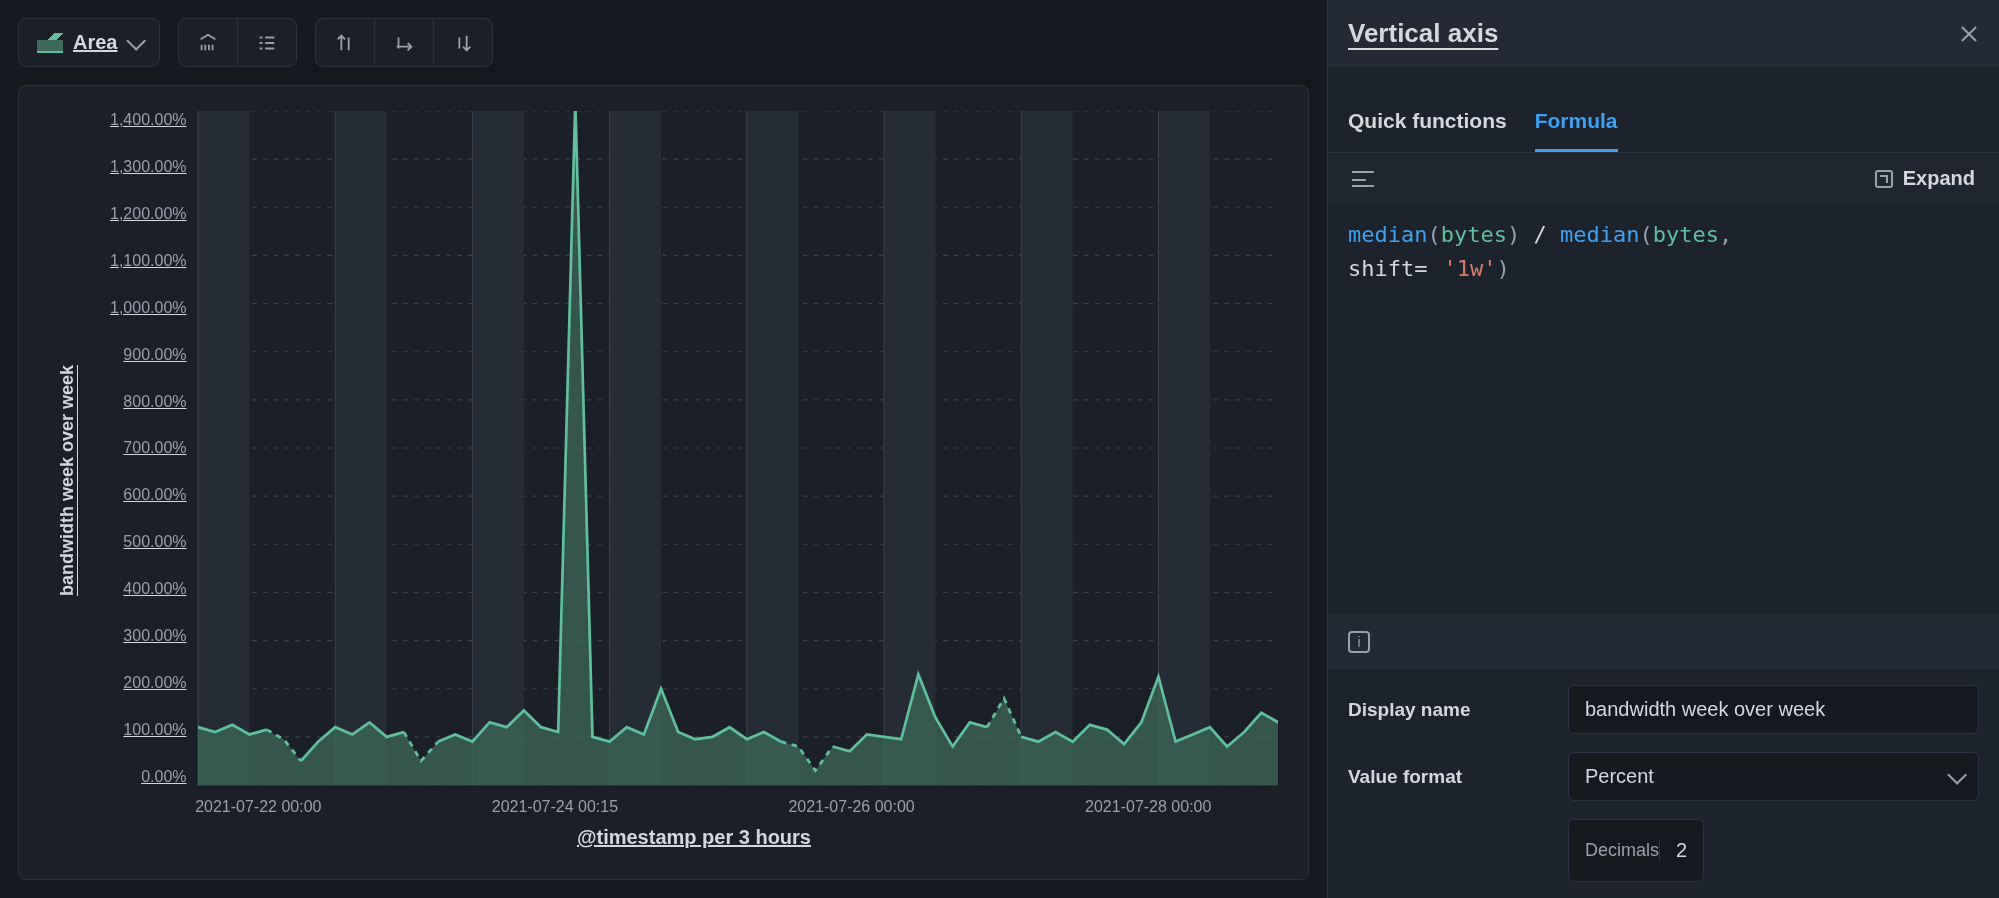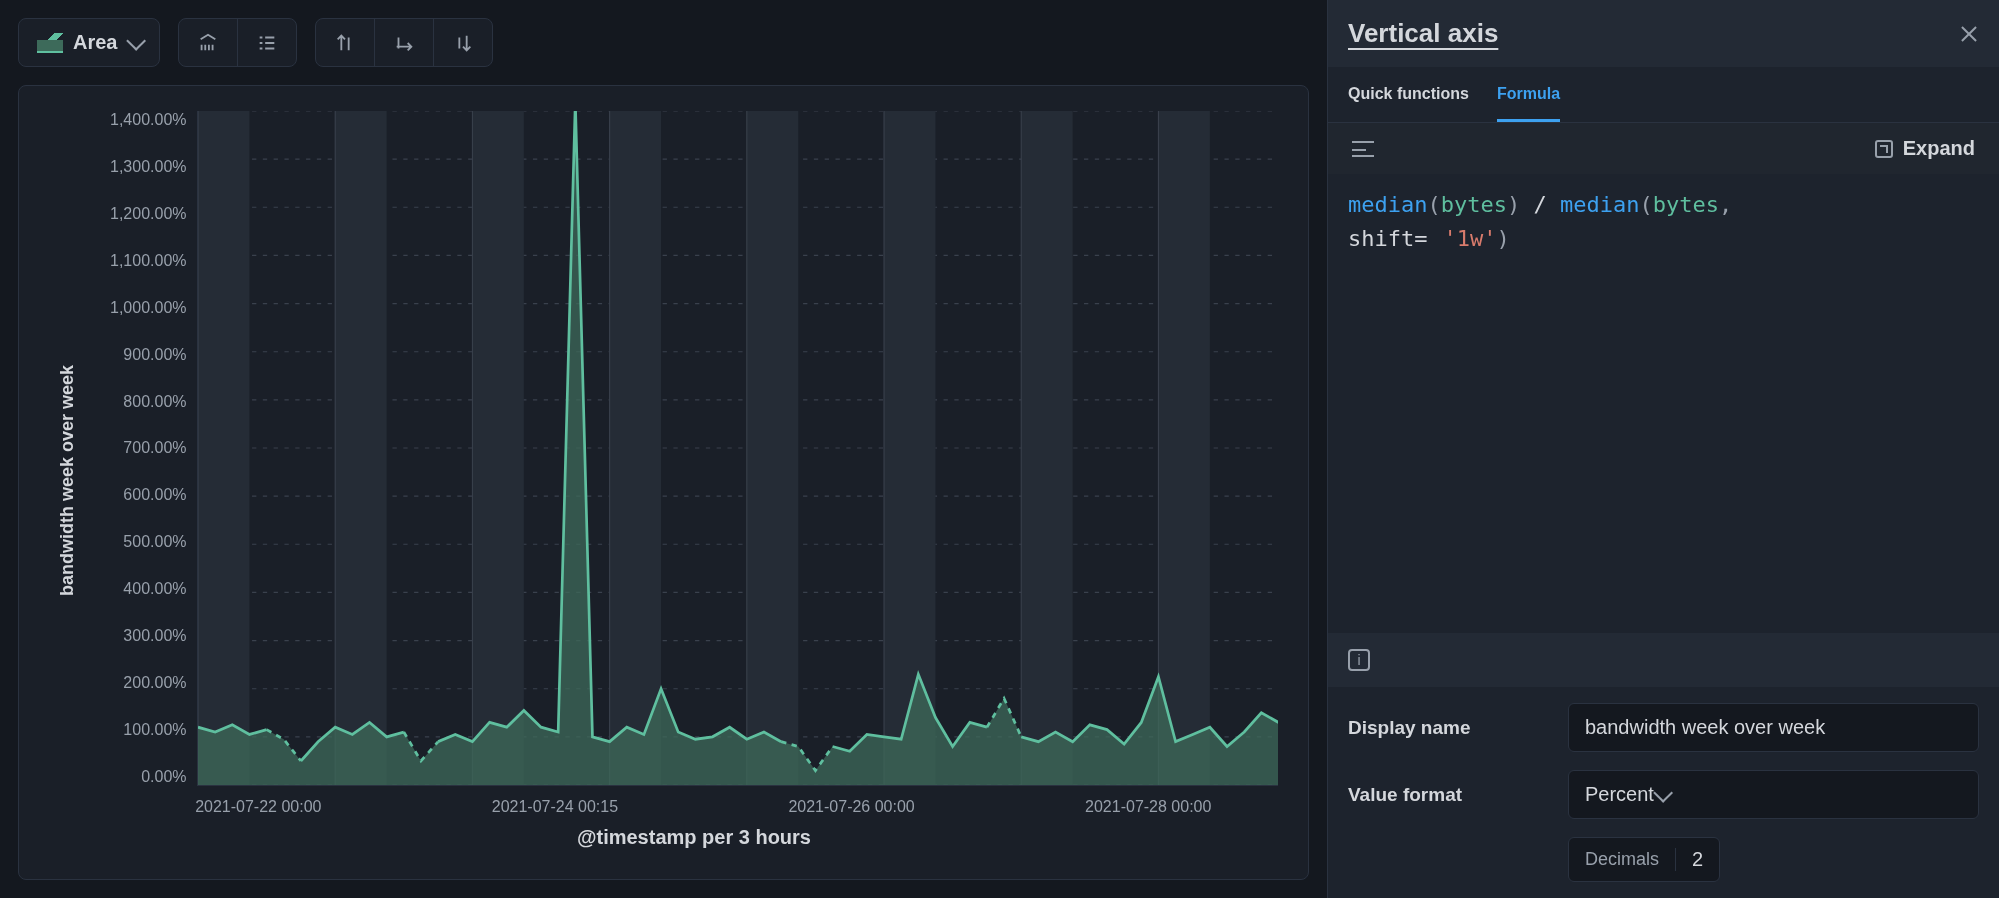--- a/index.html
+++ b/index.html
@@ -26,20 +26,21 @@
     display: flex;
   }
 
   
   .left {
     flex: 1;
     padding: 18px;
     display: flex;
     flex-direction: column;
     min-width: 0;
+    text-decoration: underline;
   }
   .toolbar {
     display: flex;
     gap: 18px;
     margin-bottom: 18px;
   }
   .btn-group {
     display: flex;
     border: 1px solid var(--border);
     border-radius: 8px;
@@ -126,21 +127,21 @@
     text-underline-offset: 6px;
   }
   .close-x { width:20px; height:20px; position:relative; cursor:pointer; }
   .close-x::before, .close-x::after {
     content:""; position:absolute; left:9px; top:0; width:2px; height:20px; background:var(--text-dim);
   }
   .close-x::before { transform:rotate(45deg); }
   .close-x::after  { transform:rotate(-45deg); }
 
   .tabs { display:flex; gap:28px; padding: 18px 20px 0 20px; border-bottom:1px solid var(--border); }
-  .tab { padding-bottom:16px; font-size:16px; font-weight:600; color:var(--text); cursor:pointer; }
+  .tab { padding-bottom:16px; font-size:21px; font-weight:600; color:var(--text); cursor:pointer;margin-top:24px; }
   .tab.active { color: var(--accent); border-bottom:3px solid var(--accent); }
 
   .formula-toolbar {
     display:flex; align-items:center; justify-content:space-between;
     padding: 14px 24px; background:#20262f;
   }
   .wrap-icon { width:22px; height:16px; border-top:2px solid var(--text-dim); border-bottom:2px solid var(--text-dim); position:relative; }
   .wrap-icon::after { content:""; position:absolute; top:6px; left:0; width:14px; height:2px; background:var(--text-dim); }
   .expand-btn { display:flex; align-items:center; gap:10px; font-size:20px; font-weight:600; cursor:pointer; }
   .expand-icon { width:18px; height:18px; border:2px solid var(--text-dim); border-radius:3px; position:relative; }
@@ -165,23 +166,23 @@
 
   .hint-bar { padding:16px 20px; background:#232a35; }
   .hint-icon { width:22px; height:22px; border:2px solid var(--text-dim); border-radius:4px; display:flex; align-items:center; justify-content:center; font-size:14px; color:var(--text-dim);}
 
   .form { padding: 16px 20px; display:grid; grid-template-columns: 200px 1fr; row-gap:18px; column-gap:20px; align-items:center; }
   .form label { font-size:19px; font-weight:600; color:var(--text); }
   .input, .select, .mini-input-wrap {
     background:#14181f; border:1px solid var(--border); border-radius:6px;
     padding:12px 16px; font-size:20px; color:var(--text); width:100%;
   }
-  .select { display:flex; align-items:center; justify-content:flex-start; cursor:pointer; }
+  .select { display:flex; align-items:center; justify-content:space-between; cursor:pointer; }
   .mini-row { display:flex; }
-  .mini-input-wrap { display:flex; align-items:center; gap:16px; width:auto; padding:10px 16px; }
+  .mini-input-wrap { display:flex; align-items:center; gap:0; width:auto; padding:19px 16px; }
   .mini-input-wrap .mini-label { font-size:18px; color:var(--text-dim); }
   .mini-input-wrap .mini-val { font-size:20px; padding-left:16px; border-left:1px solid var(--border); }
 
   svg.icon { width:22px; height:22px; stroke:var(--text-dim); stroke-width:2; fill:none; }
 </style>
 </head>
 <body>
 
 <div class="left">
   <div class="toolbar">

